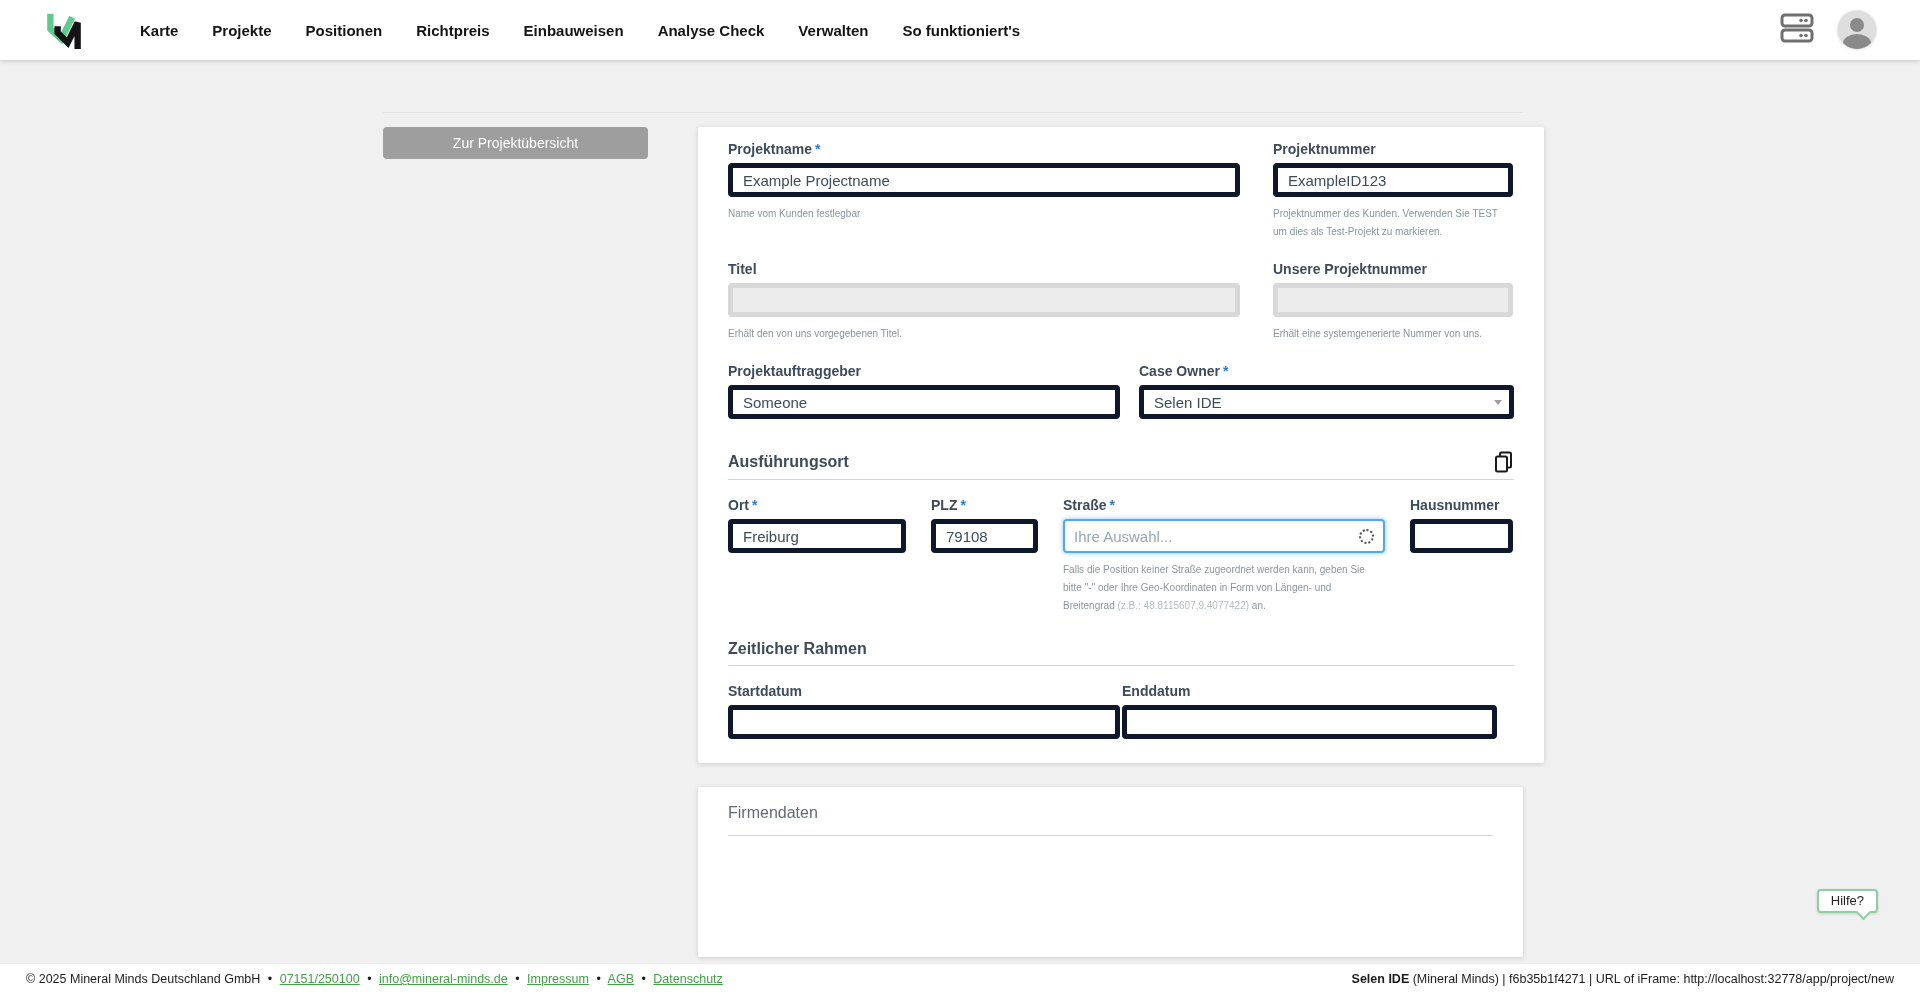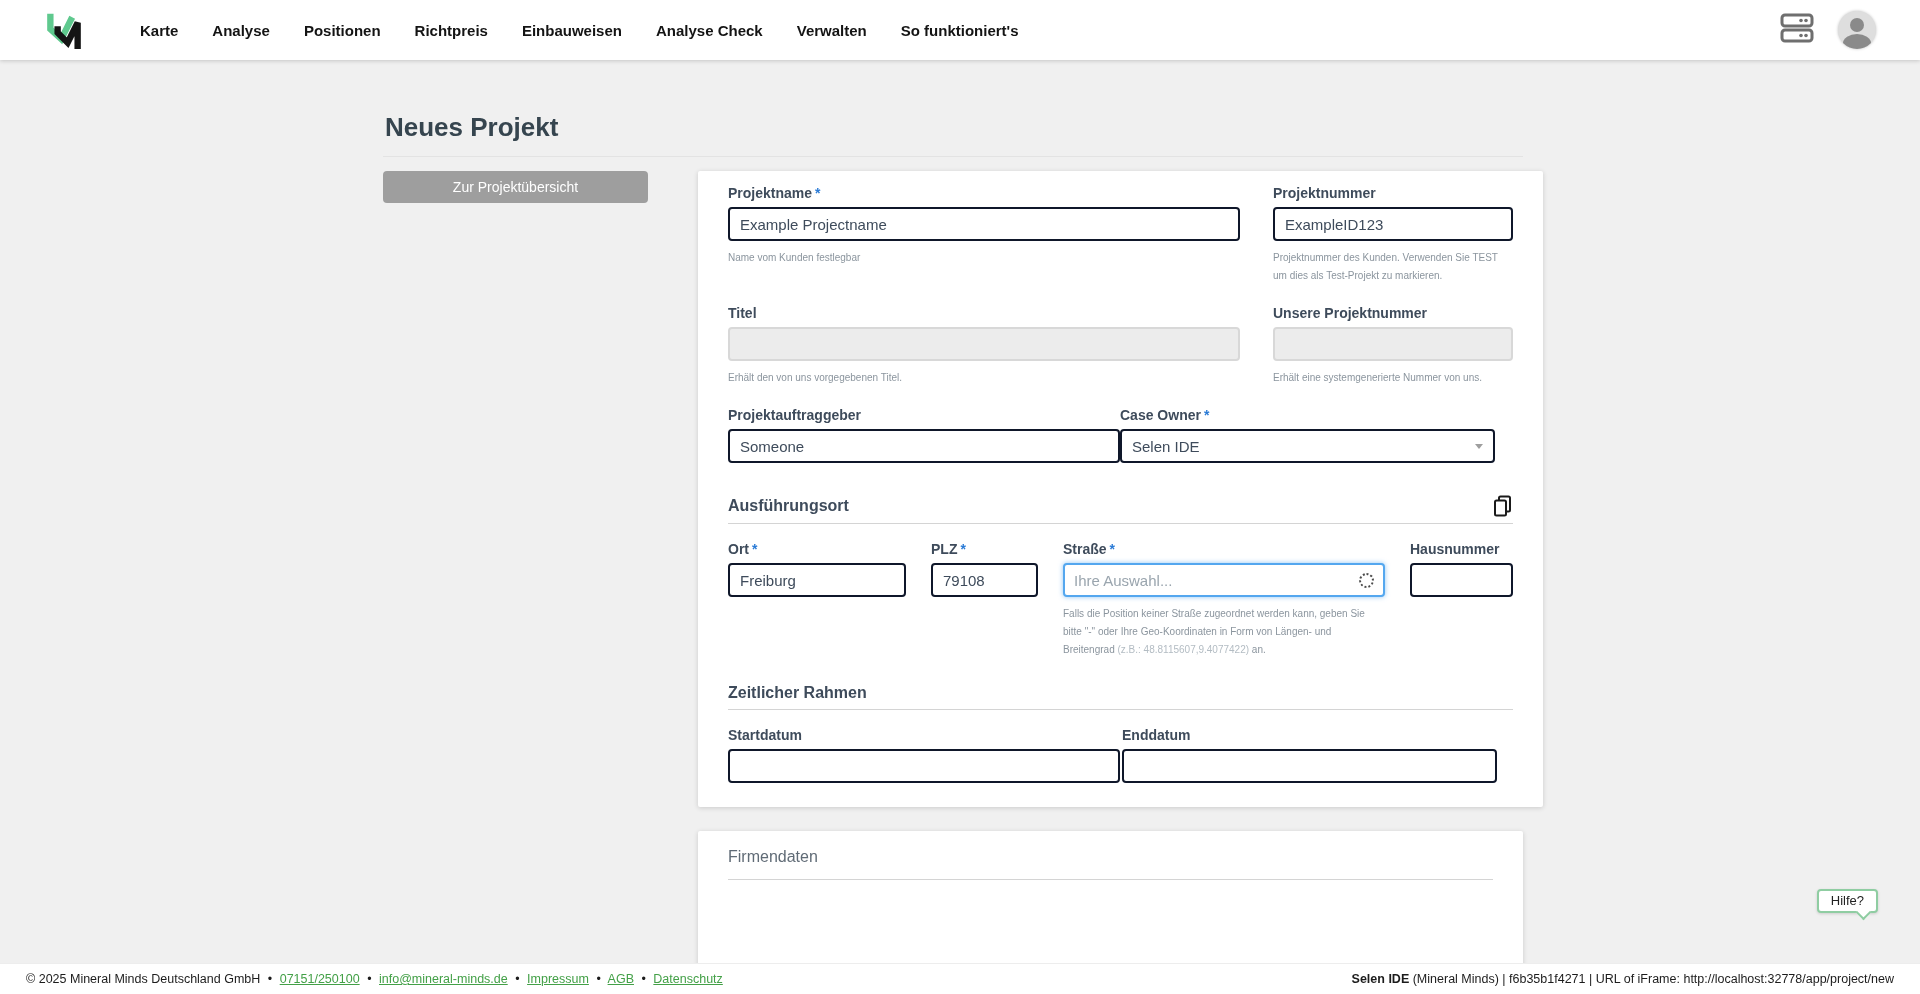--- a/index.html
+++ b/index.html
@@ -44,39 +44,39 @@
     background:#fff; border-radius:2px; width:846px;
     box-shadow:0 1px 5px rgba(0,0,0,.16);
   }
   .card1 { padding:14px 30px 24px; }
   .card2 { margin-top:24px; padding:16px 30px; height:170px; }
 
   
   .frm-label { display:block; font-size:14px; font-weight:700; color:#3e4b5b; line-height:16px; margin-bottom:6px; }
   .req { color:#2b7bd6; margin-left:3px; font-weight:700; }
   .inp {
-    width:100%; height:34px; border:2px solid #0f172a; border-radius:4px;
+    width:100%; height:34px; border:5px solid #0f172a; border-radius:4px;
     padding:0 10px; font-size:15px; color:#3e4b5b; background:#fff; font-family:inherit;
   }
   .inp.disabled { background:#ececec; border-color:#d8d8d8; }
   .inp.focused {
     border:2px solid #54a7ef;
     box-shadow:0 0 5px rgba(84,167,239,.65);
     padding:0 9px;
   }
   .inp::placeholder { color:#9aa5ae; opacity:1; }
   .helper { font-size:10px; color:#8b959e; line-height:18px; margin-top:8px; }
   .helper .lighter { color:#b3bcc3; }
 
   .row { display:flex; align-items:flex-start; }
   .row-1 { gap:33px; margin-bottom:20px; }
   .col-a { width:512px; flex:none; }
   .col-b { width:240px; flex:none; }
   .row-2 { gap:33px; margin-bottom:20px; }
-  .row-3 { margin-bottom:32px; }
+  .row-3 { gap:19px; margin-bottom:32px; }
   .col-c { width:392px; flex:none; }
   .col-d { width:375px; flex:none; }
   .row-4 { gap:25px; }
   .col-ort { width:178px; flex:none; }
   .col-plz { width:107px; flex:none; }
   .col-str { width:322px; flex:none; position:relative; }
   .col-hnr { width:103px; flex:none; }
   .row-5 { gap:2px; }
 
   .section-head { display:flex; align-items:center; justify-content:space-between; }
@@ -127,21 +127,21 @@
 
 <header class="navbar">
   <div class="logo">
     <svg width="40" height="42" viewBox="0 0 44 46">
       <polyline points="7,5 7,22 19,33 31,9" fill="none" stroke="#5fc98e" stroke-width="7"></polyline>
       <polyline points="15,19 15,26 26,37 37,15 37,44" fill="none" stroke="#141414" stroke-width="7"></polyline>
     </svg>
   </div>
   <nav class="nav-items">
     <span class="nav-item">Karte</span>
-    <span class="nav-item">Analyse</span>
+    <span class="nav-item">Projekte</span>
     <span class="nav-item">Positionen</span>
     <span class="nav-item">Richtpreis</span>
     <span class="nav-item">Einbauweisen</span>
     <span class="nav-item">Analyse Check</span>
     <span class="nav-item">Verwalten</span>
     <span class="nav-item">So funktioniert's</span>
   </nav>
   <div class="nav-right">
     <span class="server-icon">
       <svg width="34" height="34" viewBox="0 0 34 34">
@@ -155,21 +155,20 @@
     </span>
     <span class="avatar">
       <span class="head"></span>
       <span class="body"></span>
     </span>
   </div>
 </header>
 
 <div class="main">
   <div class="container">
-    <h1 class="page-title">Neues Projekt</h1>
     <div class="title-rule"></div>
 
     <div class="content-row">
       <div class="left-col">
         <button class="back-btn">Zur Projektübersicht</button>
       </div>
 
       <div class="card card1">
 
         <div class="row row-1">

